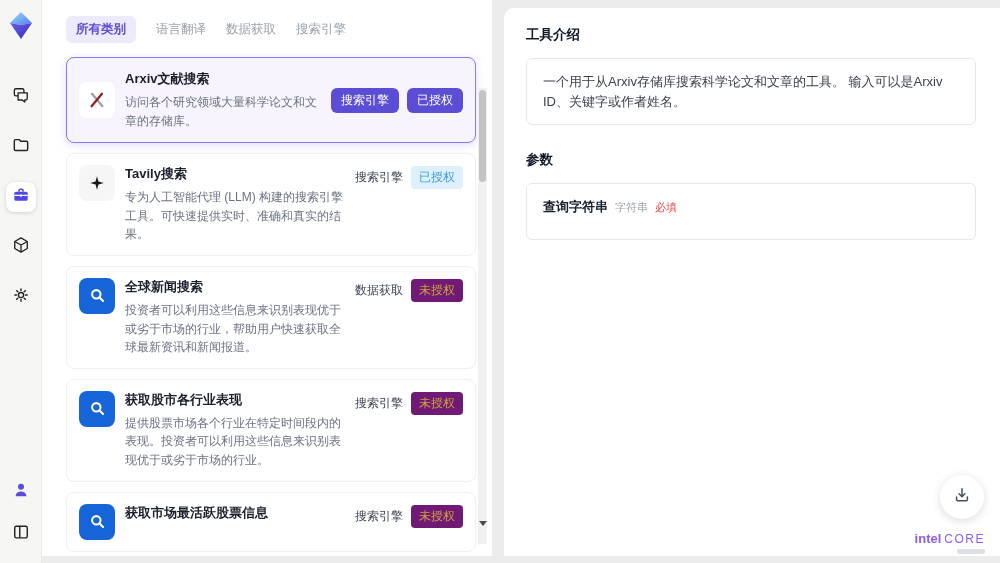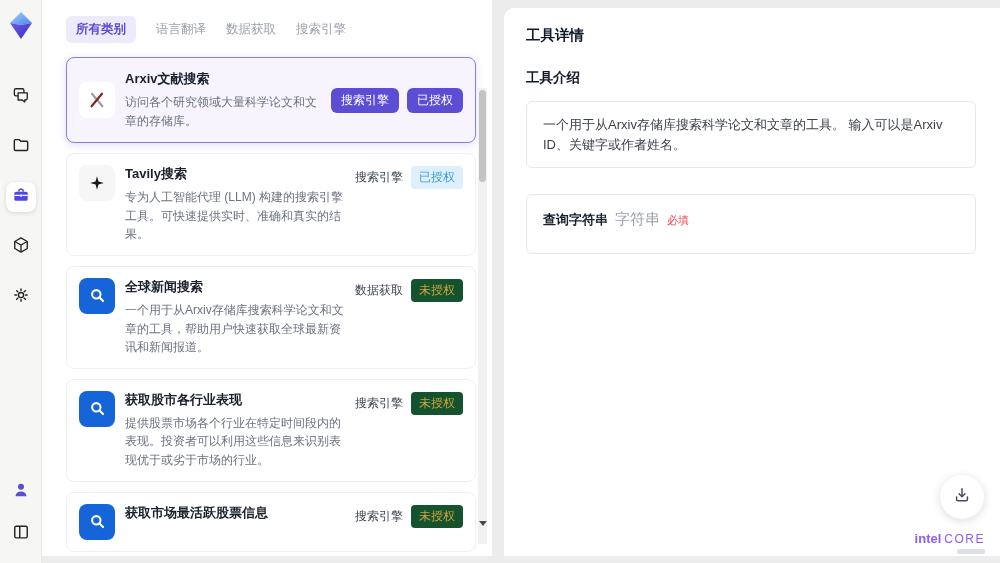--- a/index.html
+++ b/index.html
@@ -52,21 +52,21 @@
   }
   .tool-icon.blue  { background:#1565d8; }
   .tool-icon.white { background:#ffffff; }
   .card-mid { flex:1; min-width:0; }
   .tool-name { font-size:13px; font-weight:700; color:#1a1f2b; margin-bottom:5px; }
   .tool-desc { font-size:12px; color:#6b7280; line-height:1.55; }
   .card-right { display:flex; gap:8px; align-items:flex-start; flex:none; padding-top:1px; }
   .category { font-size:12px; color:#3f4654; padding:3px 0; white-space:nowrap; }
   .status { font-size:12px; padding:3px 8px; border-radius:4px; white-space:nowrap;text-align:right; }
   .status.auth   { background:#def0fb; color:#3e9cdb; }
-  .status.unauth { background:#14532d; color:#cfa43d; }
+  .status.unauth { background:#701a75; color:#cfa43d; }
   .card.selected .category,
   .card.selected .status {
     background:#5b4dd4; color:#fff; border-radius:6px; padding:4px 10px; font-weight:500;
   }
 
   
   .scrollbar {
     position:absolute; right:5px; top:88px; bottom:12px; width:9px;
     background:#f1f1f1;
   }
@@ -85,21 +85,21 @@
   }
   .detail-title { font-size:14.5px; font-weight:700; color:#111827; margin-bottom:24px; }
   .section-title { font-size:13.5px; font-weight:700; color:#111827; margin-bottom:14px; }
   .info-box {
     border:1px solid #e8e8ea; border-radius:6px;
     padding:13px 16px; margin-bottom:26px; margin-right:2px;
     font-size:13px; color:#3a3f4a; line-height:1.5;
   }
   .param-line { display:flex; align-items:baseline; gap:7px; margin-bottom:9px; }
   .param-name { font-size:13px; font-weight:700; color:#16202e; }
-  .param-type { font-size:15px; color:#9aa0a8; }
+  .param-type { font-size:11px; color:#9aa0a8; }
   .param-req  { font-size:11px; color:#e5484d; }
   .param-desc { font-size:12.5px; color:#6b7280; }
 
   
   .fab {
     position:absolute; right:16px; bottom:44px; width:44px; height:44px;
     border-radius:50%; background:#fff; box-shadow:0 2px 10px rgba(0,0,0,.14);
     display:flex; align-items:center; justify-content:center; cursor:pointer;
   }
   .brand { position:absolute; right:15px; bottom:9px; text-align:right; }
@@ -218,21 +218,21 @@
       </div>
       <div class="card">
         <div class="tool-icon blue">
           <svg viewBox="0 0 24 24" width="19" height="19" fill="none" stroke="#fff" stroke-width="2.6" stroke-linecap="round">
             <circle cx="10.5" cy="10.5" r="5.3"></circle>
             <path d="M14.6 14.6 L19 19"></path>
           </svg>
         </div>
         <div class="card-mid">
           <div class="tool-name">全球新闻搜索</div>
-          <div class="tool-desc">一个用于从Arxiv存储库搜索科学论文和文章的工具，帮助用户快速获取全球最新资讯和新闻报道。</div>
+          <div class="tool-desc">投资者可以利用这些信息来识别表现优于或劣于市场的行业，帮助用户快速获取全球最新资讯和新闻报道。</div>
         </div>
         <div class="card-right">
           <span class="category">数据获取</span>
           <span class="status unauth">未授权</span>
         </div>
       </div>
       <div class="card">
         <div class="tool-icon blue">
           <svg viewBox="0 0 24 24" width="19" height="19" fill="none" stroke="#fff" stroke-width="2.6" stroke-linecap="round">
             <circle cx="10.5" cy="10.5" r="5.3"></circle>
@@ -264,25 +264,25 @@
         </div>
       </div>
     </div>
   <div class="scrollbar">
     <div class="scroll-thumb"></div>
     <div class="scroll-arrow"></div>
   </div>
 </main>
 
 <section class="right-panel">
-  <h2 class="detail-title">工具详情</h2>
 
   <h3 class="section-title">工具介绍</h3>
   <div class="info-box">一个用于从Arxiv存储库搜索科学论文和文章的工具。 输入可以是Arxiv ID、关键字或作者姓名。</div>
 
+  <h3 class="section-title">参数</h3>
   <div class="info-box">
     <div class="param-line">
       <span class="param-name">查询字符串</span>
       <span class="param-type">字符串</span>
       <span class="param-req">必填</span>
     </div>
   </div>
 </section>
 
 <div class="fab">

